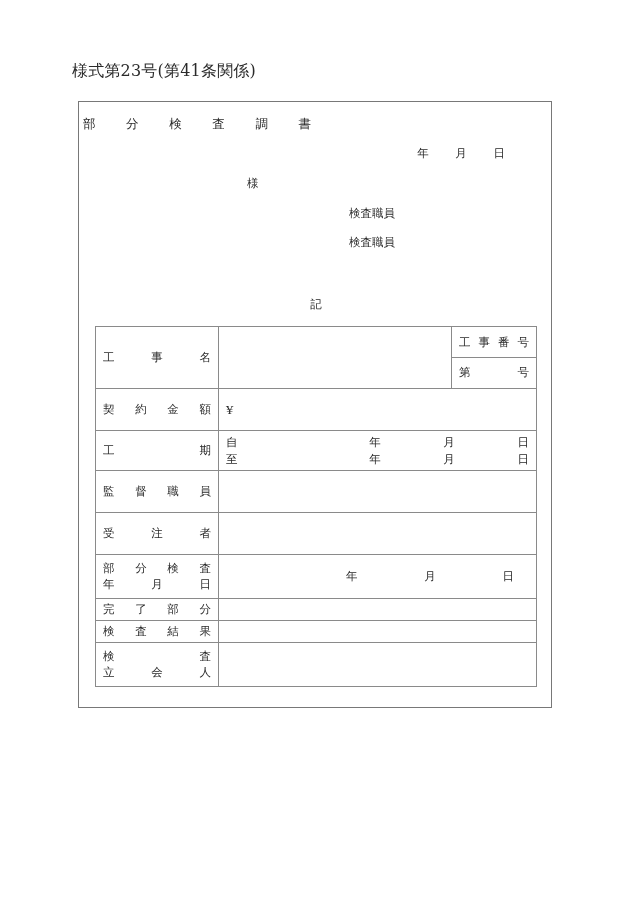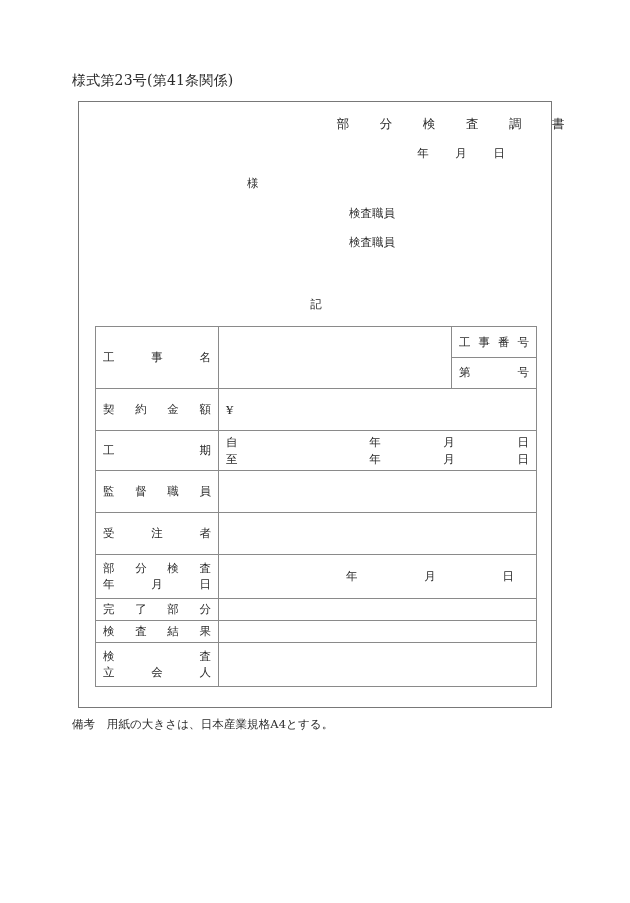--- a/index.html
+++ b/index.html
@@ -20,44 +20,44 @@
     left: 0; top: 0;
     width: 630px;
     height: 903px;
     background: #ffffff;
   }
 
   
   .form-number {
     position: absolute;
     left: 72px;
-    top: 72px;
-    font-size: 14px;
+    top: 61px;
+    font-size: 16px;
     letter-spacing: 0.2px;
     white-space: nowrap;
   }
 
   
   .doc-frame {
     position: absolute;
     left: 78px;
     top: 101px;
     width: 474px;
     height: 607px;
     border: 1px solid #787878;
     box-sizing: border-box;
     background: #ffffff;
   }
 
   .title {
     position: absolute;
-    left: 12px;
+    left: 4px;
     top: 14px;
     width: 474px;
-    text-align: right;
+    text-align: left;
     font-size: 12.5px;
     letter-spacing: 0.4px;
   }
   .title .sp { display: inline-block; }
 
   .date-top {
     position: absolute;
     right: 46px;
     top: 44px;
     font-size: 11.5px;
@@ -388,15 +388,14 @@
             </span>
           </td>
           <td class="val" colspan="2"></td>
         </tr>
 
       </tbody>
     </table>
 
   </div>
 
-  <div class="remark">備考　用紙の大きさは、日本産業規格A4とする。</div>
 
 </div>
 
 </body></html>

